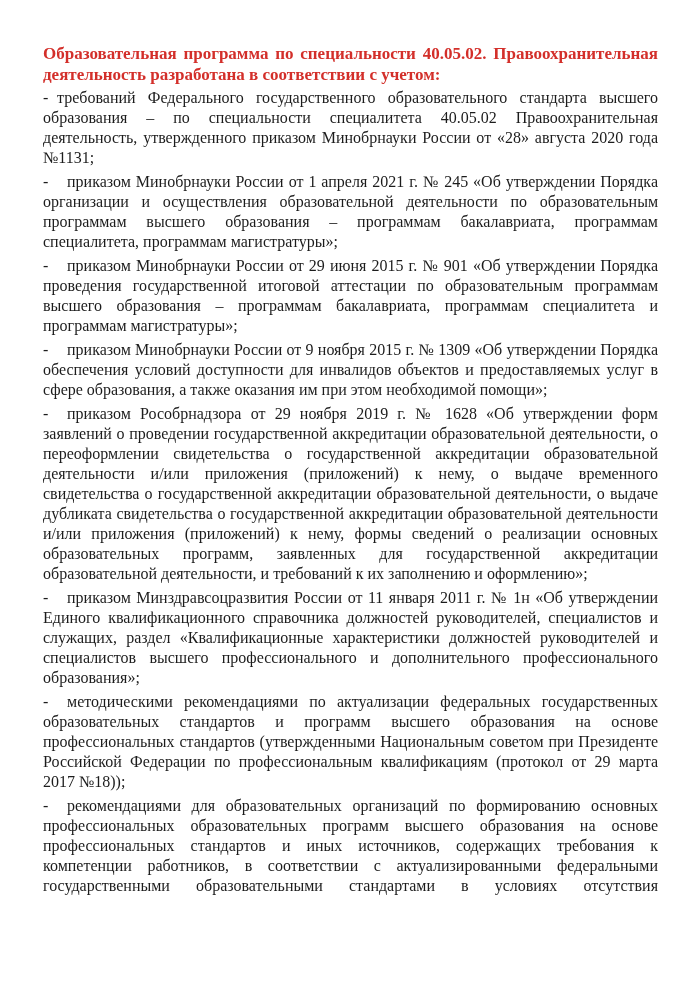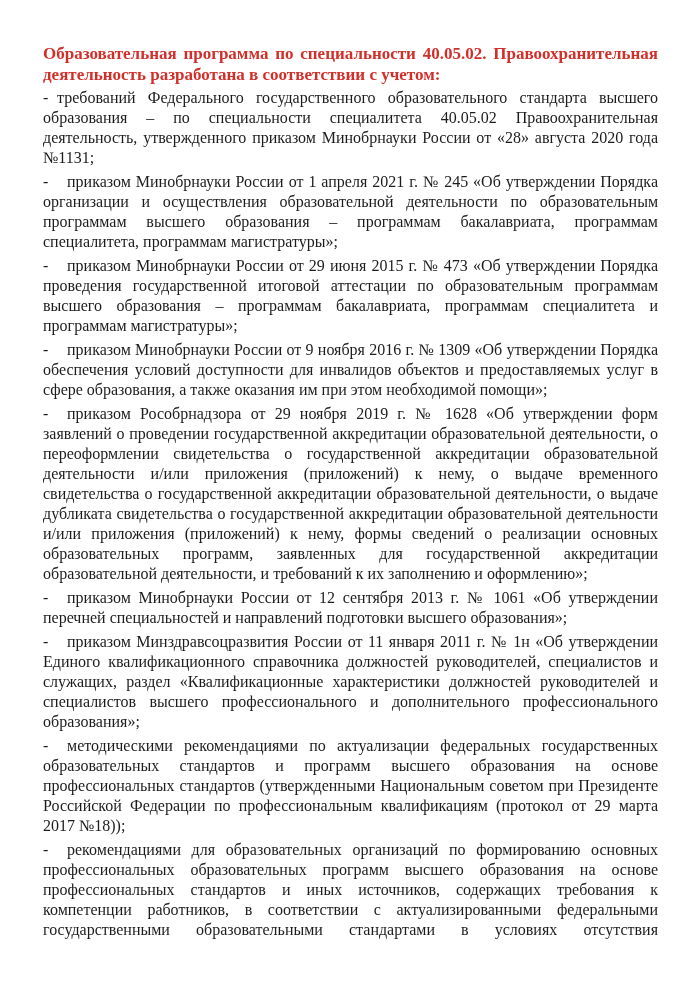--- a/index.html
+++ b/index.html
@@ -50,28 +50,27 @@
 <body>
 
 <div class="page">
 
   <h1 class="heading">Образовательная программа по специальности 40.05.02. Правоохранительная деятельность разработана в соответствии с учетом:</h1>
 
   <p class="para tight-marker"><span class="marker">-</span><span class="item-text">требований Федерального государственного образовательного стандарта высшего образования – по специальности специалитета 40.05.02 Правоохранительная деятельность, утвержденного приказом Минобрнауки России от «28» августа 2020 года №1131;</span></p>
 
   <p class="para"><span class="marker">-</span><span class="item-text">приказом Минобрнауки России от 1 апреля 2021 г. № 245 «Об утверждении Порядка организации и осуществления образовательной деятельности по образовательным программам высшего образования – программам бакалавриата, программам специалитета, программам магистратуры»;</span></p>
 
-  <p class="para"><span class="marker">-</span><span class="item-text">приказом Минобрнауки России от 29 июня 2015 г. № 473 «Об утверждении Порядка проведения государственной итоговой аттестации по образовательным программам высшего образования – программам бакалавриата, программам специалитета и программам магистратуры»;</span></p>
+  <p class="para"><span class="marker">-</span><span class="item-text">приказом Минобрнауки России от 29 июня 2015 г. № 901 «Об утверждении Порядка проведения государственной итоговой аттестации по образовательным программам высшего образования – программам бакалавриата, программам специалитета и программам магистратуры»;</span></p>
 
 
-  <p class="para"><span class="marker">-</span><span class="item-text">приказом Минобрнауки России от 9 ноября 2016 г. № 1309 «Об утверждении Порядка обеспечения условий доступности для инвалидов объектов и предоставляемых услуг в сфере образования, а также оказания им при этом необходимой помощи»;</span></p>
+  <p class="para"><span class="marker">-</span><span class="item-text">приказом Минобрнауки России от 9 ноября 2015 г. № 1309 «Об утверждении Порядка обеспечения условий доступности для инвалидов объектов и предоставляемых услуг в сфере образования, а также оказания им при этом необходимой помощи»;</span></p>
 
   <p class="para"><span class="marker">-</span><span class="item-text">приказом Рособрнадзора от 29 ноября 2019 г. № 1628 «Об утверждении форм заявлений о проведении государственной аккредитации образовательной деятельности, о переоформлении свидетельства о государственной аккредитации образовательной деятельности и/или приложения (приложений) к нему, о выдаче временного свидетельства о государственной аккредитации образовательной деятельности, о выдаче дубликата свидетельства о государственной аккредитации образовательной деятельности и/или приложения (приложений) к нему, формы сведений о реализации основных образовательных программ, заявленных для государственной аккредитации образовательной деятельности, и требований к их заполнению и оформлению»;</span></p>
 
-  <p class="para"><span class="marker">-</span><span class="item-text">приказом Минобрнауки России от 12 сентября 2013 г. № 1061 «Об утверждении перечней специальностей и направлений подготовки высшего образования»;</span></p>
 
   <p class="para"><span class="marker">-</span><span class="item-text">приказом Минздравсоцразвития России от 11 января 2011 г. № 1н «Об утверждении Единого квалификационного справочника должностей руководителей, специалистов и служащих, раздел «Квалификационные характеристики должностей руководителей и специалистов высшего профессионального и дополнительного профессионального образования»;</span></p>
 
   <p class="para"><span class="marker">-</span><span class="item-text">методическими рекомендациями по актуализации федеральных государственных образовательных стандартов и программ высшего образования на основе профессиональных стандартов (утвержденными Национальным советом при Президенте Российской Федерации по профессиональным квалификациям (протокол от 29 марта 2017 №18));</span></p>
 
   <p class="para justify-last"><span class="marker">-</span><span class="item-text">рекомендациями для образовательных организаций по формированию основных профессиональных образовательных программ высшего образования на основе профессиональных стандартов и иных источников, содержащих требования к компетенции работников, в соответствии с актуализированными федеральными государственными образовательными стандартами в условиях отсутствия</span></p>
 
 </div>
 
 </body></html>

